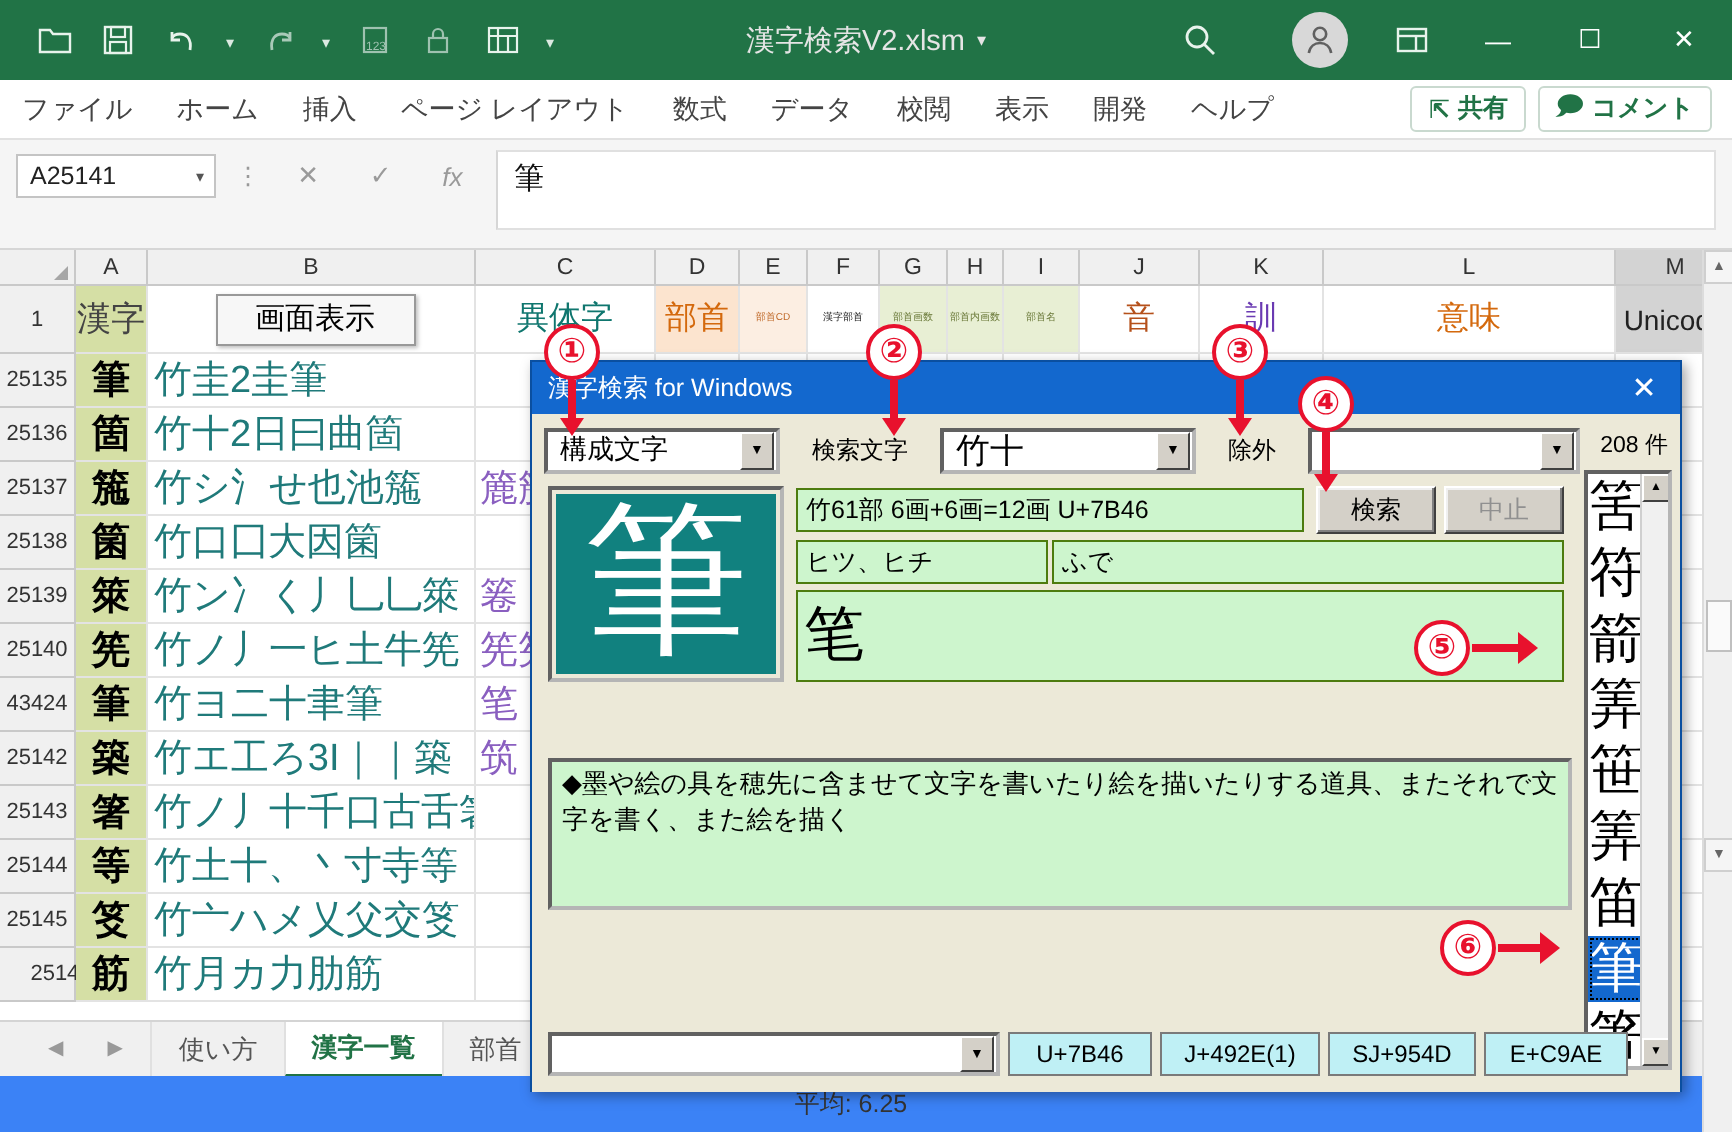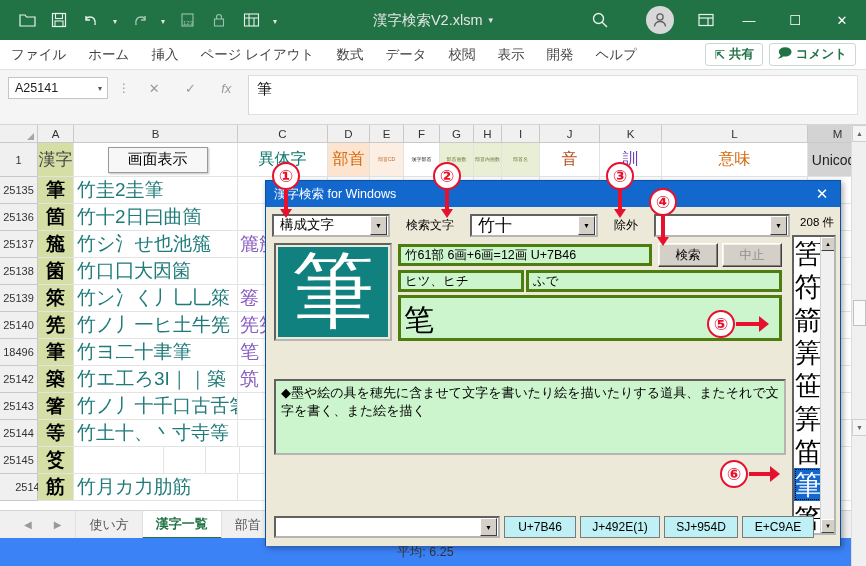--- a/index.html
+++ b/index.html
@@ -250,21 +250,21 @@
     display: flex; align-items: center; justify-content: center;
   }
   .bigchar-inner {
     width: 110px; height: 90px; background: #11817f;
     color: #fff; font-size: 82px; line-height: 88px;
     text-align: center;
     font-family: "DejaVu Sans", sans-serif;
   }
 
   .grnfield {
-    background: #cdf5cd; border: 3px solid #4d7c0f;
+    background: #cdf5cd; border: 1px solid #4d7c0f;
     font-size: 12.5px; color: #000;
     display: flex; align-items: center; padding-left: 4px;
   }
   .btn9x {
     background: #d4d0c8;
     border: 1px solid #fff;
     border-right-color: #404040; border-bottom-color: #404040;
     box-shadow: inset -1px -1px 0 #808080, inset 1px 1px 0 #f0f0f0;
     font-size: 12.5px; color: #000;
     display: flex; align-items: center; justify-content: center;
@@ -607,21 +607,21 @@
           <div class="cell" style="width: 36px; flex: 0 0 36px; height: 27px;"></div>
           <div class="cell" style="width: 34px; flex: 0 0 34px; height: 27px;"></div>
           <div class="cell" style="width: 28px; flex: 0 0 28px; height: 27px;"></div>
           <div class="cell" style="width: 38px; flex: 0 0 38px; height: 27px;"></div>
           <div class="cell" style="width: 60px; flex: 0 0 60px; height: 27px;"></div>
           <div class="cell" style="width: 62px; flex: 0 0 62px; height: 27px;"></div>
           <div class="cell" style="width: 146px; flex: 0 0 146px; height: 27px;"></div>
           <div class="cell" style="width: 60px; flex: 0 0 60px; height: 27px;"></div>
         </div>
         <div class="row" style="height: 27px;">
-          <div class="rh" style="height: 27px;">18496</div>
+          <div class="rh" style="height: 27px;">43424</div>
           <div class="cell c-a" style="width: 36px; flex: 0 0 36px; height: 27px;">筆</div>
           <div class="cell c-b" style="width: 164px; flex: 0 0 164px; height: 27px;">竹ヨ二十聿筆</div>
           <div class="cell c-var" style="width: 90px; flex: 0 0 90px; height: 27px; color: rgb(138, 95, 192);">笔</div>
           <div class="cell" style="width: 42px; flex: 0 0 42px; height: 27px;"></div>
           <div class="cell" style="width: 34px; flex: 0 0 34px; height: 27px;"></div>
           <div class="cell" style="width: 36px; flex: 0 0 36px; height: 27px;"></div>
           <div class="cell" style="width: 34px; flex: 0 0 34px; height: 27px;"></div>
           <div class="cell" style="width: 28px; flex: 0 0 28px; height: 27px;"></div>
           <div class="cell" style="width: 38px; flex: 0 0 38px; height: 27px;"></div>
           <div class="cell" style="width: 60px; flex: 0 0 60px; height: 27px;"></div>
@@ -673,20 +673,21 @@
           <div class="cell" style="width: 28px; flex: 0 0 28px; height: 27px;"></div>
           <div class="cell" style="width: 38px; flex: 0 0 38px; height: 27px;"></div>
           <div class="cell" style="width: 60px; flex: 0 0 60px; height: 27px;"></div>
           <div class="cell" style="width: 62px; flex: 0 0 62px; height: 27px;"></div>
           <div class="cell" style="width: 146px; flex: 0 0 146px; height: 27px;"></div>
           <div class="cell" style="width: 60px; flex: 0 0 60px; height: 27px;"></div>
         </div>
         <div class="row" style="height: 27px;">
           <div class="rh" style="height: 27px;">25145</div>
           <div class="cell c-a" style="width: 36px; flex: 0 0 36px; height: 27px;">笅</div>
+          <div class="cell c-b" style="width: 164px; flex: 0 0 164px; height: 27px;">竹亠ハメ乂父交笅</div>
           <div class="cell c-var" style="width: 90px; flex: 0 0 90px; height: 27px; color: rgb(138, 95, 192);"></div>
           <div class="cell" style="width: 42px; flex: 0 0 42px; height: 27px;"></div>
           <div class="cell" style="width: 34px; flex: 0 0 34px; height: 27px;"></div>
           <div class="cell" style="width: 36px; flex: 0 0 36px; height: 27px;"></div>
           <div class="cell" style="width: 34px; flex: 0 0 34px; height: 27px;"></div>
           <div class="cell" style="width: 28px; flex: 0 0 28px; height: 27px;"></div>
           <div class="cell" style="width: 38px; flex: 0 0 38px; height: 27px;"></div>
           <div class="cell" style="width: 60px; flex: 0 0 60px; height: 27px;"></div>
           <div class="cell" style="width: 62px; flex: 0 0 62px; height: 27px;"></div>
           <div class="cell" style="width: 146px; flex: 0 0 146px; height: 27px;"></div>

